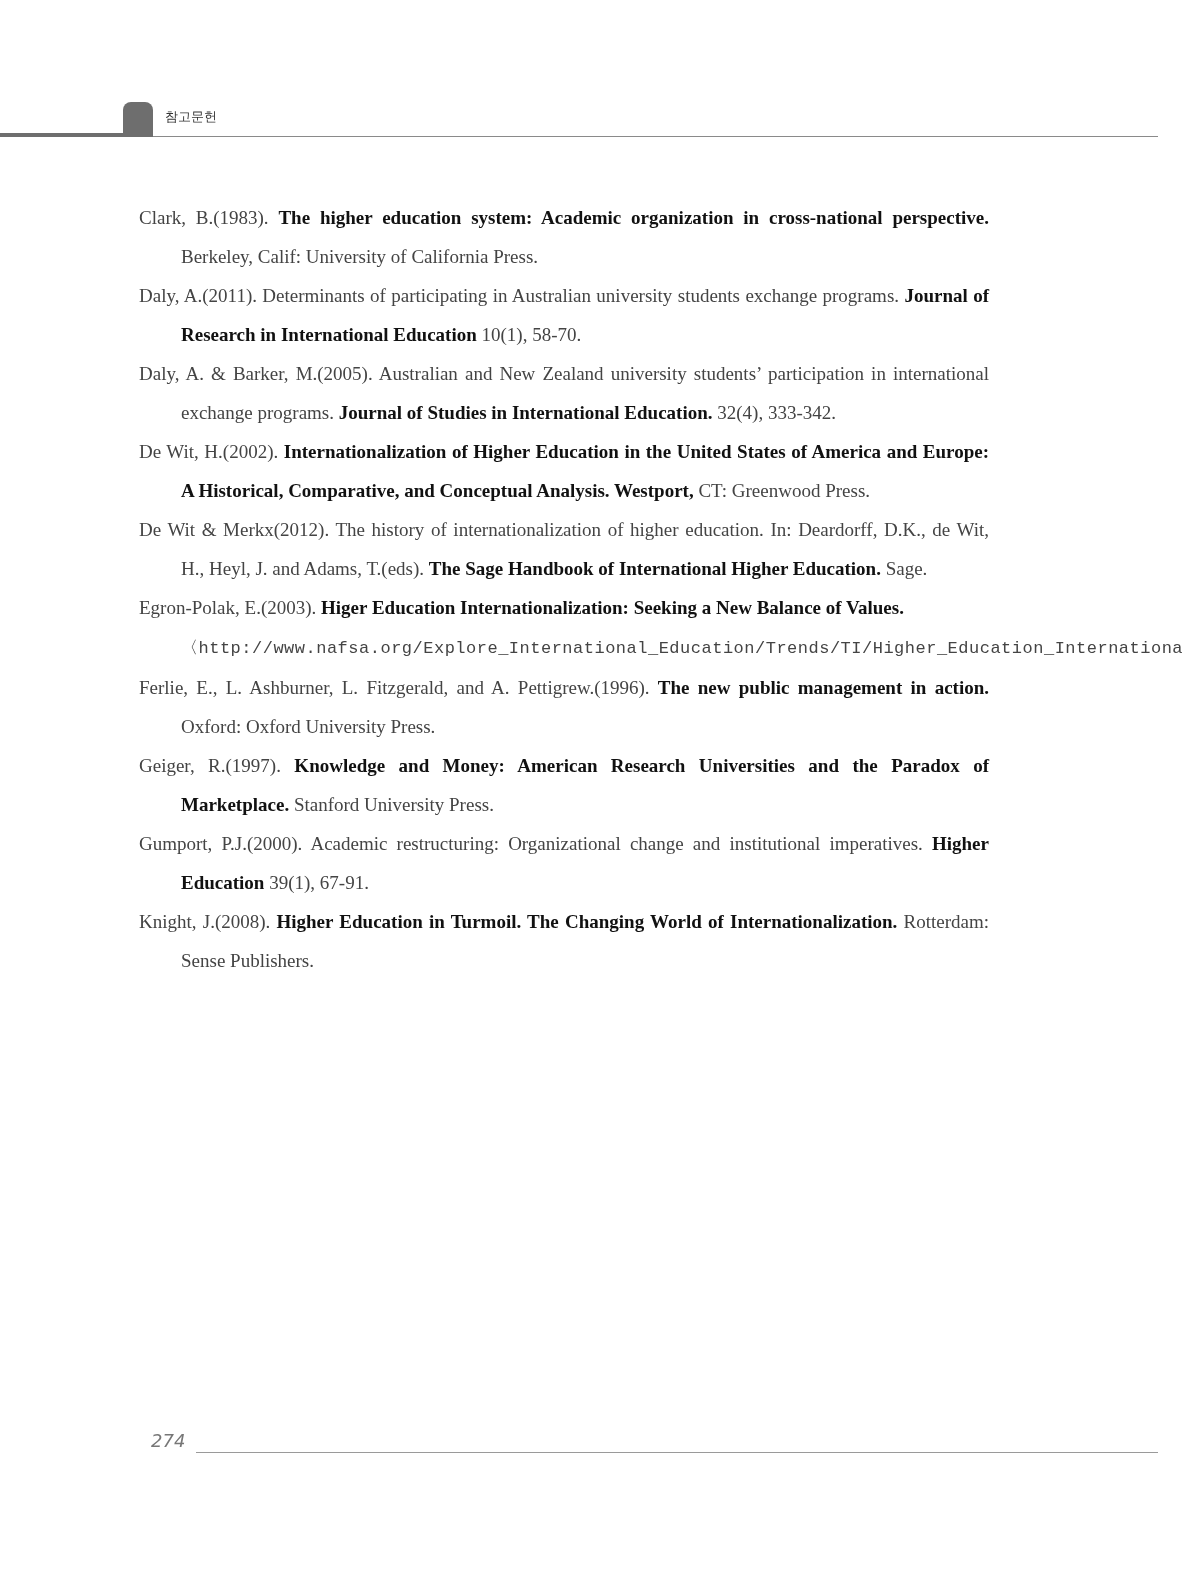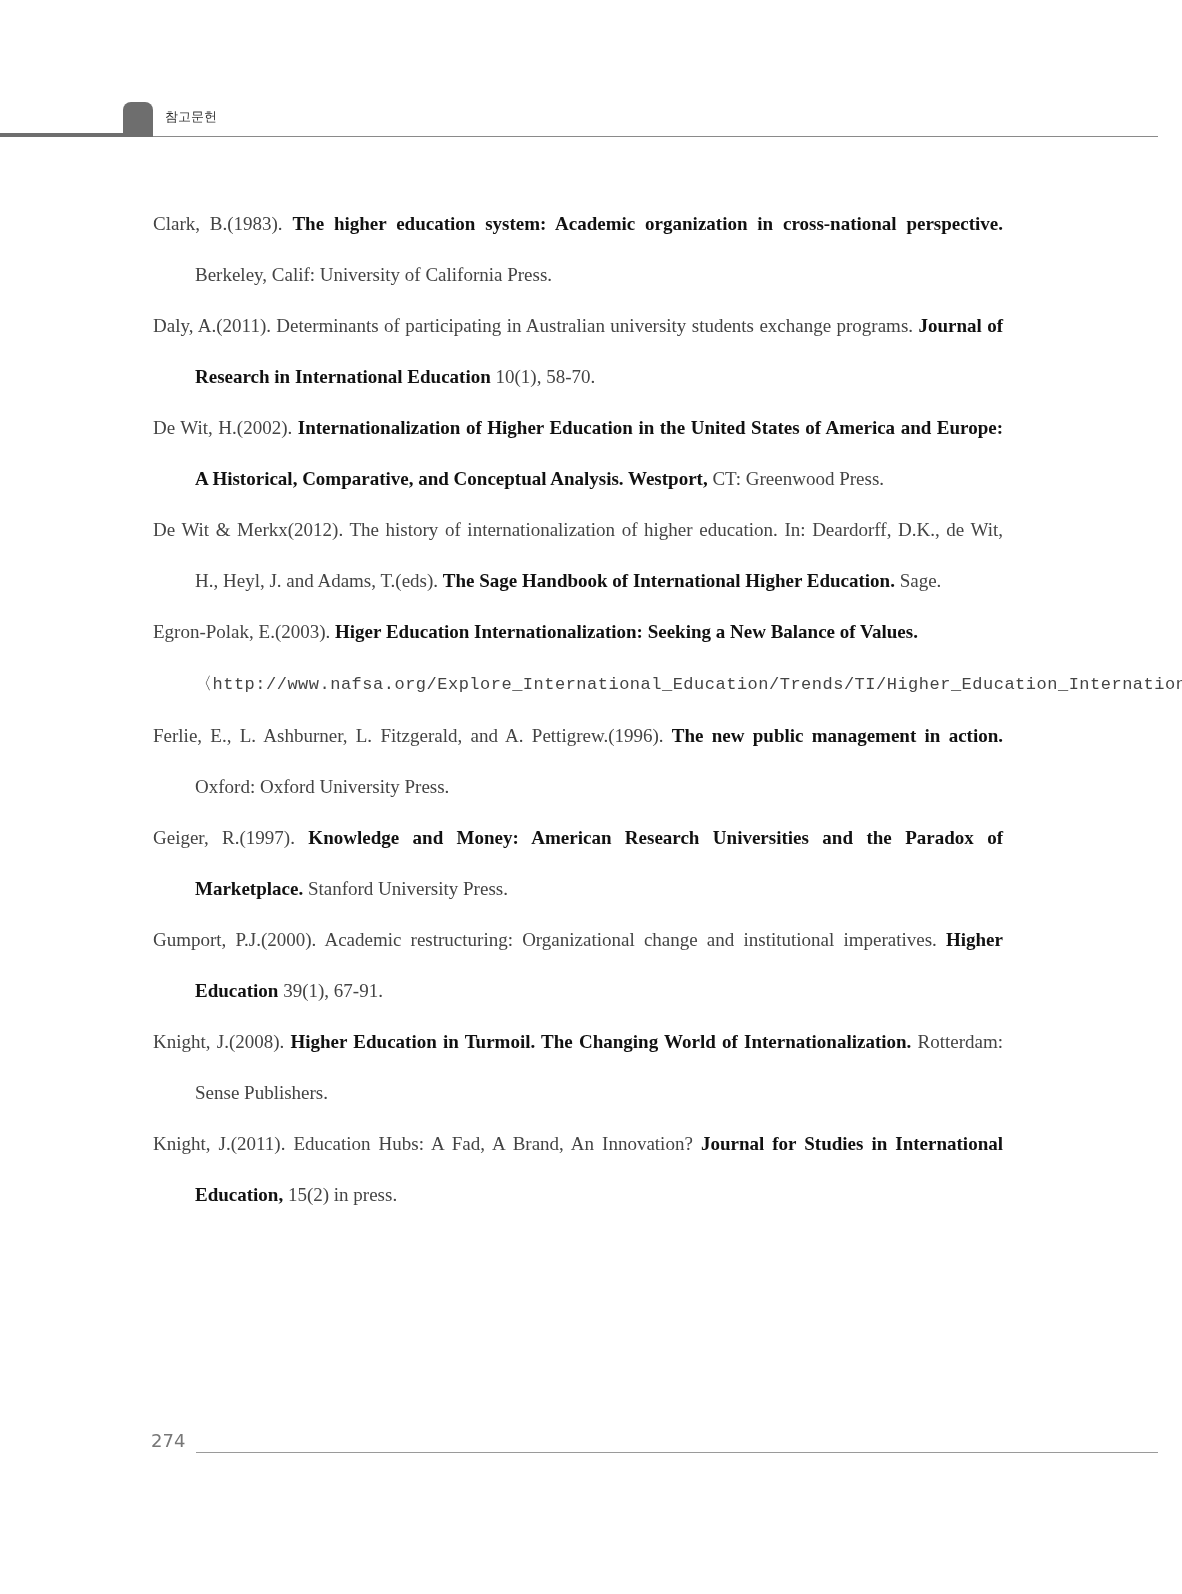--- a/index.html
+++ b/index.html
@@ -1,42 +1,42 @@
 <!DOCTYPE html>
 <html><head>
 <meta charset="utf-8">
 <style>
   html, body { margin: 0; padding: 0; background: #ffffff; }
   body { width: 1182px; height: 1594px; position: relative; overflow: hidden; }
   .header-line-left { position: absolute; left: 0; top: 133px; width: 126px; height: 4px; background: #6e6e6e; }
   .header-tab { position: absolute; left: 123px; top: 102px; width: 30px; height: 35px; background: #6e6e6e; border-radius: 8px 8px 0 0; }
   .header-line-right { position: absolute; left: 153px; top: 136px; width: 1005px; height: 1px; background: #8a8a8a; }
   .header-title { position: absolute; left: 165px; top: 108px; font-family: "DejaVu Sans", sans-serif; font-size: 13px; color: #333; }
-  .refs { position: absolute; left: 153px; top: 198px; width: 850px; font-family: "Liberation Serif", serif; font-size: 19px; line-height: 51px; color: #444; }
+  .refs { position: absolute; left: 139px; top: 198px; width: 850px; font-family: "Liberation Serif", serif; font-size: 19px; line-height: 39px; color: #444; }
   .ref { padding-left: 42px; text-indent: -42px; text-align: justify; margin: 0; }
   .ref b { color: #111; font-weight: bold; }
   .ref .url { font-family: "Liberation Mono", monospace; font-size: 17px; letter-spacing: 0.5px; }
-  .footer-num { position: absolute; left: 151px; top: 1430px; font-family: "DejaVu Sans", sans-serif; font-size: 18px; color: #777; }
+  .footer-num { position: absolute; left: 151px; top: 1430px; font-family: "DejaVu Sans", sans-serif; font-size: 18px; color: #777; font-style: italic; }
   .footer-line { position: absolute; left: 196px; top: 1452px; width: 962px; height: 1px; background: #9a9a9a; }
 </style>
 </head>
 <body>
 
 <div class="header-line-left"></div>
 <div class="header-tab"></div>
 <div class="header-line-right"></div>
 <div class="header-title">참고문헌</div>
 
 <div class="refs">
   <p class="ref"><span>Clark, B.(1983). </span><b>The higher education system: Academic organization in cross-national perspective.</b><span> Berkeley, Calif: University of California Press.</span></p>
   <p class="ref"><span>Daly, A.(2011). Determinants of participating in Australian university students exchange programs. </span><b>Journal of Research in International Education</b><span> 10(1), 58-70.</span></p>
+  <p class="ref"><span>Daly, A. &amp; Barker, M.(2005). Australian and New Zealand university students’ participation in international exchange programs. </span><b>Journal of Studies in International Education.</b><span> 32(4), 333-342.</span></p>
   <p class="ref"><span>De Wit, H.(2002). </span><b>Internationalization of Higher Education in the United States of America and Europe: A Historical, Comparative, and Conceptual Analysis. Westport,</b><span> CT: Greenwood Press.</span></p>
   <p class="ref"><span>De Wit &amp; Merkx(2012). The history of internationalization of higher education. In: Deardorff, D.K., de Wit, H., Heyl, J. and Adams, T.(eds). </span><b>The Sage Handbook of International Higher Education.</b><span> Sage.</span></p>
   <p class="ref"><span>Egron-Polak, E.(2003). </span><b>Higer Education Internationalization: Seeking a New Balance of Values.</b><br><span class="url">〈http://www.nafsa.org/Explore_International_Education/Trends/TI/Higher_Education_Internationalization__Seeking_a_New_Balance_of_Values/〉</span></p>
   <p class="ref"><span>Ferlie, E., L. Ashburner, L. Fitzgerald, and A. Pettigrew.(1996). </span><b>The new public management in action.</b><span> Oxford: Oxford University Press.</span></p>
   <p class="ref"><span>Geiger, R.(1997). </span><b>Knowledge and Money: American Research Universities and the Paradox of Marketplace.</b><span> Stanford University Press.</span></p>
   <p class="ref"><span>Gumport, P.J.(2000). Academic restructuring: Organizational change and institutional imperatives. </span><b>Higher Education</b><span> 39(1), 67-91.</span></p>
   <p class="ref"><span>Knight, J.(2008). </span><b>Higher Education in Turmoil. The Changing World of Internationalization.</b><span> Rotterdam: Sense Publishers.</span></p>
-  <p class="ref"><span>Knight, J.(2011). Education Hubs: A Fad, A Brand, An Innovation? </span><b>Journal for Studies in International Education,</b><span> 15(2) in press.</span></p>
 </div>
 
 <div class="footer-num">274</div>
 <div class="footer-line"></div>
 
 </body></html>

